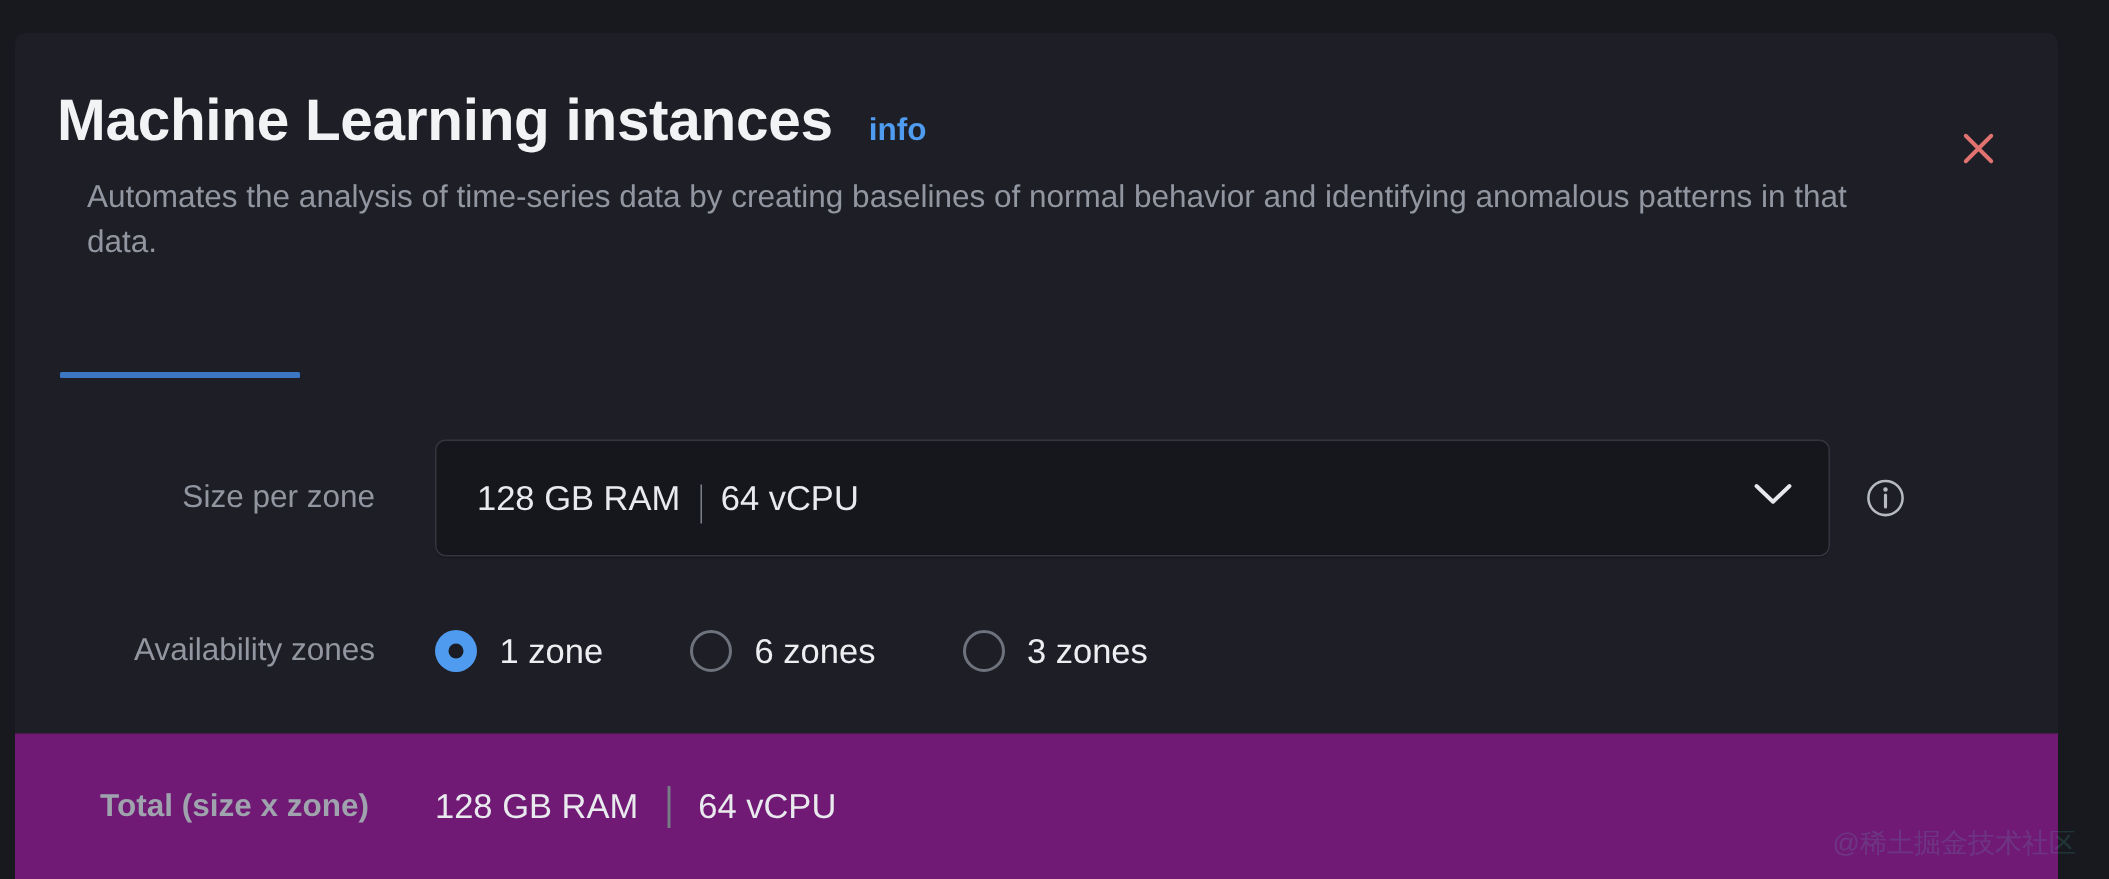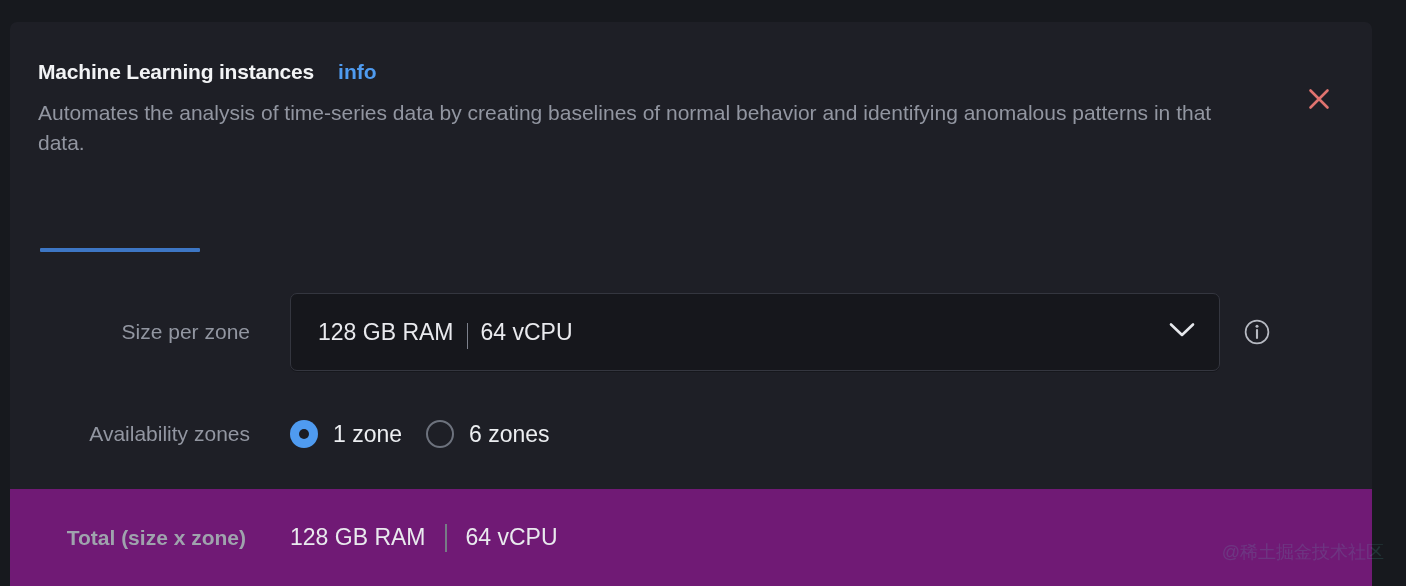--- a/index.html
+++ b/index.html
@@ -40,21 +40,21 @@
     right: 28px;
   }
 
   .title-row {
     display: flex;
     align-items: baseline;
     gap: 24px;
   }
 
   .panel-title {
-    font-size: 21px;
+    font-size: 39px;
     font-weight: 700;
     color: #f2f3f5;
     letter-spacing: -0.2px;
     line-height: 1.1;
     margin: 0;
   }
 
   .info-link {
     font-size: 21px;
     font-weight: 700;
@@ -63,20 +63,21 @@
     cursor: pointer;
   }
 
   .panel-desc {
     margin-top: 14px;
     font-size: 21px;
     line-height: 1.42;
     color: #9296a1;
     max-width: 1180px;
     font-weight: 400;
+    margin-left: 20px;
   }
 
   
   .close-btn {
     position: absolute;
     top: 60px;
     right: 36px;
     width: 34px;
     height: 34px;
     display: flex;
@@ -176,21 +177,21 @@
     justify-content: center;
     cursor: pointer;
   }
 
   
   .row-zones { height: 100px; }
 
   .radio-group {
     display: flex;
     align-items: center;
-    gap: 24px;
+    gap: 58px;
   }
 
   .radio-item {
     display: flex;
     align-items: center;
     gap: 15px;
     cursor: pointer;
   }
 
   .radio-dot {
@@ -272,21 +273,21 @@
     font-size: 19px;
     color: #b9bcc4;
     opacity: 0.85;
     white-space: nowrap;
     pointer-events: none;
     z-index: 40;
   }
   .watermark-sub {
     position: absolute;
     right: 22px;
-    bottom: 22px;
+    bottom: 12px;
     font-size: 18px;
     color: #5eead4;
     opacity: 0.13;
     white-space: nowrap;
     pointer-events: none;
     z-index: 39;
   }
 </style>
 </head>
 <body>
@@ -345,20 +346,24 @@
           <div class="radio-item">
             <span class="radio-dot checked"></span>
             <span class="radio-label">1 zone</span>
           </div>
 
           <div class="radio-item">
             <span class="radio-dot"></span>
             <span class="radio-label">6 zones</span>
           </div>
 
+          <div class="radio-item">
+            <span class="radio-dot"></span>
+            <span class="radio-label">3 zones</span>
+          </div>
 
         </div>
       </div>
 
     </div>
 
     <div class="footer">
       <div class="footer-label">Total (size x zone)</div>
       <div class="footer-value">
         <span>128 GB RAM</span>

